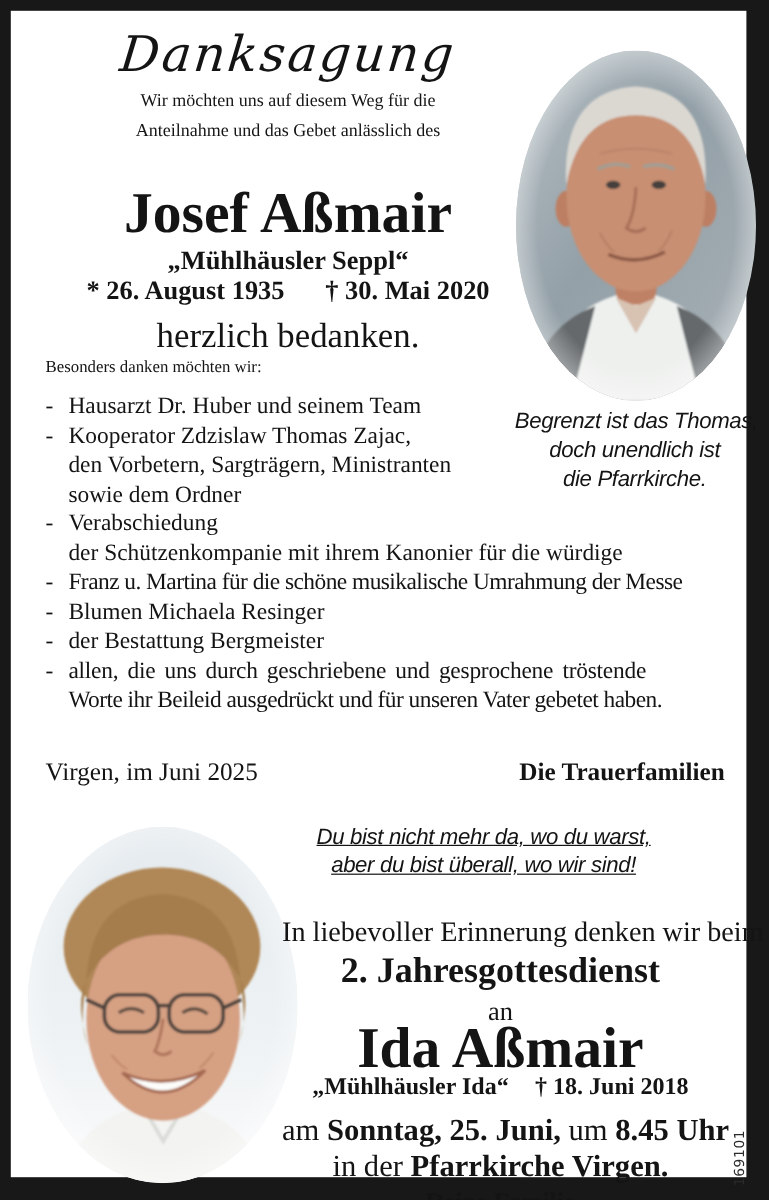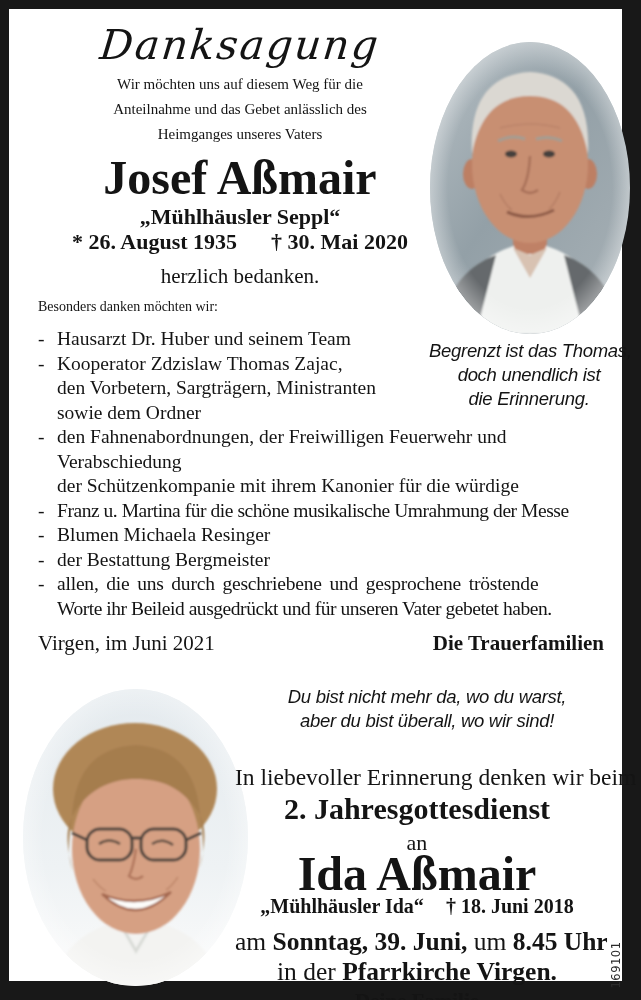--- a/index.html
+++ b/index.html
@@ -11,21 +11,21 @@
   .nw{white-space:nowrap;}
 
   
   .script-title{left:16px;top:12px;width:430px;font-style:italic;font-size:41px;
                 letter-spacing:2px;font-family:"DejaVu Serif",serif;transform:skewX(-6deg);}
   .intro{left:16px;top:63px;width:430px;font-size:15px;line-height:25px;}
   .main-name-1{left:16px;top:143px;width:430px;font-size:48px;font-weight:bold;line-height:52px;}
   .nickname-1{left:16px;top:196px;width:430px;font-size:22px;font-weight:bold;line-height:24px;}
   .dates-1{left:16px;top:220px;width:430px;font-size:22px;font-weight:bold;line-height:26px;}
   .dates-1 .gap{display:inline-block;width:34px;}
-  .thanks-line{left:16px;top:255px;width:430px;font-size:21px;}
+  .thanks-line{left:16px;top:255px;width:430px;font-size:29px;}
 
   
   .list-head{left:29px;top:290px;font-size:14px;}
   .thanks-list{left:29px;top:318px;width:566px;font-size:19.5px;line-height:24.5px;}
   .li{display:flex;}
   .dash{width:19px;flex:0 0 19px;}
   .ln{white-space:nowrap;}
   .tight{letter-spacing:-0.45px;}
   .just{word-spacing:3px;letter-spacing:-0.2px;font-family:Liberation Serif, serif;}
   .sign-row{left:29px;top:622px;width:566px;display:flex;justify-content:space-between;
@@ -37,21 +37,21 @@
   .photo svg{display:block;}
   .vignette{position:absolute;inset:0;border-radius:50%;
             background:radial-gradient(ellipse at 50% 50%, rgba(255,255,255,0) 58%,
             rgba(255,255,255,0.55) 78%, rgba(255,255,255,0.95) 93%, #ffffff 100%);}
   .photo-josef{left:421px;top:33px;width:200px;height:292px;}
   .photo-ida{left:14px;top:680px;width:225px;height:297px;}
 
   .quote{font-family:"Liberation Sans","DejaVu Sans",sans-serif;font-style:italic;
          font-size:18.5px;line-height:24px;letter-spacing:-0.3px;}
   .quote-josef{left:420px;top:330px;width:200px;}
-  .quote-ida{left:236px;top:676px;width:364px;}
+  .quote-ida{left:212px;top:676px;width:364px;text-decoration:underline;}
 
   
   .mem{left:226px;width:364px;margin-top:22px;}
   .mem-intro{top:733px;font-size:23.5px;}
   .mem-service{top:761px;font-size:30px;font-weight:bold;}
   .mem-an{top:799px;font-size:22px;}
   .main-name-2{top:818px;font-size:48px;line-height:50px;font-weight:bold;}
   .nick-row{top:864px;font-size:20px;font-weight:bold;}
   .nick-row .gap{display:inline-block;width:22px;}
   .mem-when{top:896px;font-size:25.5px;}
@@ -67,21 +67,20 @@
 <body>
 
 <div class="canvas">
   <div class="sheet">
 
     <div class="abs ctr script-title">Danksagung</div>
 
     <div class="abs ctr intro">
       <div class="nw">Wir möchten uns auf diesem Weg für die</div>
       <div class="nw">Anteilnahme und das Gebet anlässlich des</div>
-      <div class="nw">Heimganges unseres Vaters</div>
     </div>
 
     <div class="abs ctr main-name-1">Josef Aßmair</div>
     <div class="abs ctr nickname-1">„Mühlhäusler Seppl“</div>
     <div class="abs ctr dates-1 nw">
       <span>* 26. August 1935</span><span class="gap"></span><span>† 30. Mai 2020</span>
     </div>
     <div class="abs ctr thanks-line">herzlich bedanken.</div>
 
     <div class="abs list-head nw">Besonders danken möchten wir:</div>
@@ -97,21 +96,20 @@
         <span class="dash">-</span>
         <div>
           <div class="ln">Kooperator Zdzislaw Thomas Zajac,</div>
           <div class="ln">den Vorbetern, Sargträgern, Ministranten</div>
           <div class="ln">sowie dem Ordner</div>
         </div>
       </div>
       <div class="li">
         <span class="dash">-</span>
         <div>
-          <div class="ln">den Fahnenabordnungen, der Freiwilligen Feuerwehr und</div>
           <div class="ln">Verabschiedung</div>
           <div class="ln">der Schützenkompanie mit ihrem Kanonier für die würdige</div>
         </div>
       </div>
       <div class="li">
         <span class="dash">-</span>
         <div>
             <div class="ln tight">Franz u. Martina für die schöne musikalische Umrahmung der Messe</div>
           </div>
       </div>
@@ -130,21 +128,21 @@
       <div class="li">
         <span class="dash">-</span>
         <div>
           <div class="ln just">allen, die uns durch geschriebene und gesprochene tröstende</div>
           <div class="ln tight">Worte ihr Beileid ausgedrückt und für unseren Vater gebetet haben.</div>
         </div>
       </div>
     </div>
 
     <div class="abs sign-row">
-      <span>Virgen, im Juni 2021</span>
+      <span>Virgen, im Juni 2025</span>
       <span class="sign-name">Die Trauerfamilien</span>
     </div>
 
     <div class="abs photo photo-josef">
       <svg width="200" height="292" viewBox="0 0 200 292">
         <defs>
           <linearGradient id="jbg" x1="0" y1="0" x2="1" y2="1">
             <stop offset="0" stop-color="#b7c0c5"></stop>
               <stop offset="0.45" stop-color="#93a0a7"></stop>
             <stop offset="1" stop-color="#a9b2b7"></stop>
@@ -173,21 +171,21 @@
           <path d="M77,170 Q100,180 124,168" stroke="#8d5a47" stroke-width="3" fill="none"></path>
           <path d="M70,152 q6,12 12,16 M130,150 q-5,12 -11,17" stroke="#b27a61" stroke-width="1.6" fill="none" opacity="0.8"></path>
         </g>
       </svg>
       <div class="vignette"></div>
     </div>
 
     <div class="abs ctr quote quote-josef">
       <div class="nw">Begrenzt ist das Thomas,</div>
       <div class="nw">doch unendlich ist</div>
-      <div class="nw">die Erinnerung.</div>
+      <div class="nw">die Pfarrkirche.</div>
     </div>
 
     <div class="abs photo photo-ida">
       <svg width="225" height="297" viewBox="0 0 225 297">
         <defs>
           <linearGradient id="ibg" x1="0" y1="0" x2="0" y2="1">
             <stop offset="0" stop-color="#e4eaee"></stop>
               <stop offset="0.6" stop-color="#eef2f4"></stop>
             <stop offset="1" stop-color="#fbfbfb"></stop>
           </linearGradient>
@@ -228,21 +226,21 @@
     </div>
 
     <div class="abs ctr mem mem-intro nw">In liebevoller Erinnerung denken wir beim</div>
     <div class="abs ctr mem mem-service nw">2. Jahresgottesdienst</div>
     <div class="abs ctr mem mem-an">an</div>
     <div class="abs ctr mem main-name-2 nw">Ida Aßmair</div>
     <div class="abs ctr mem nick-row nw">
       <span>„Mühlhäusler Ida“</span><span class="gap"></span><span>† 18. Juni 2018</span>
     </div>
     <div class="abs ctr mem mem-when nw">
-      <span>am </span><span class="b">Sonntag, 39. Juni,</span><span> um </span><span class="b">8.45 Uhr</span>
+      <span>am </span><span class="b">Sonntag, 25. Juni,</span><span> um </span><span class="b">8.45 Uhr</span>
     </div>
     <div class="abs ctr mem mem-where nw">
       <span>in der </span><span class="b">Pfarrkirche Virgen.</span>
     </div>
     <div class="abs ctr mem mem-family">Deine Familie</div>
 
     <div class="abs refnum">169101</div>
 
   </div>
 </div>

